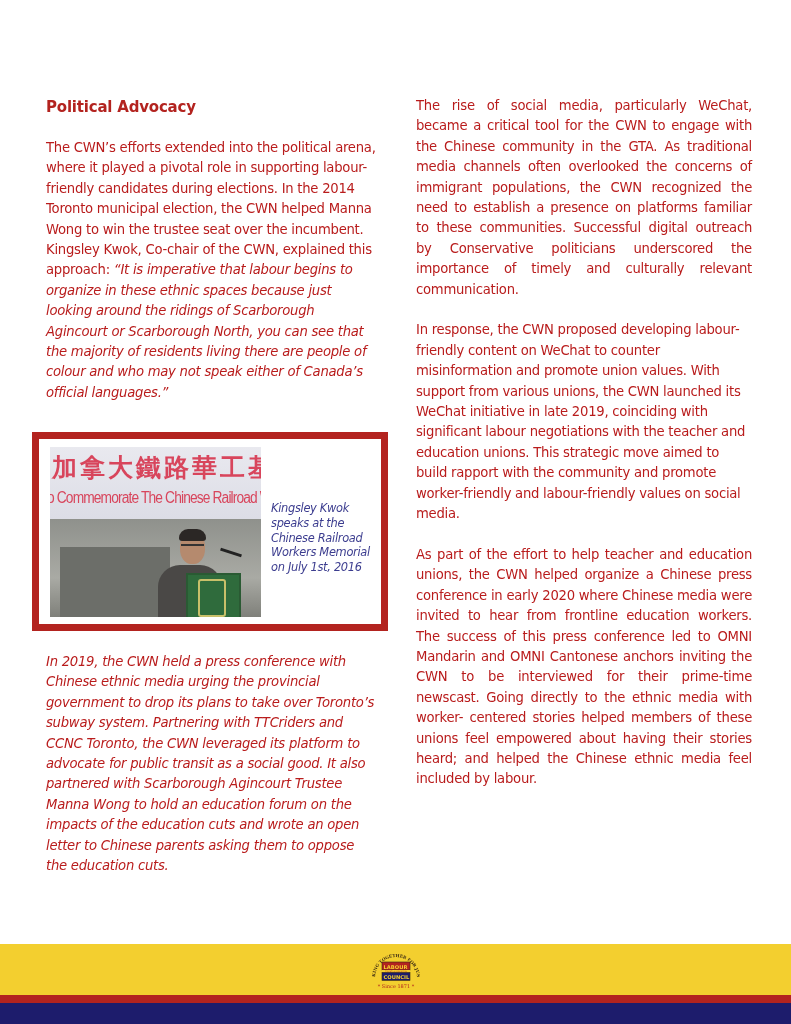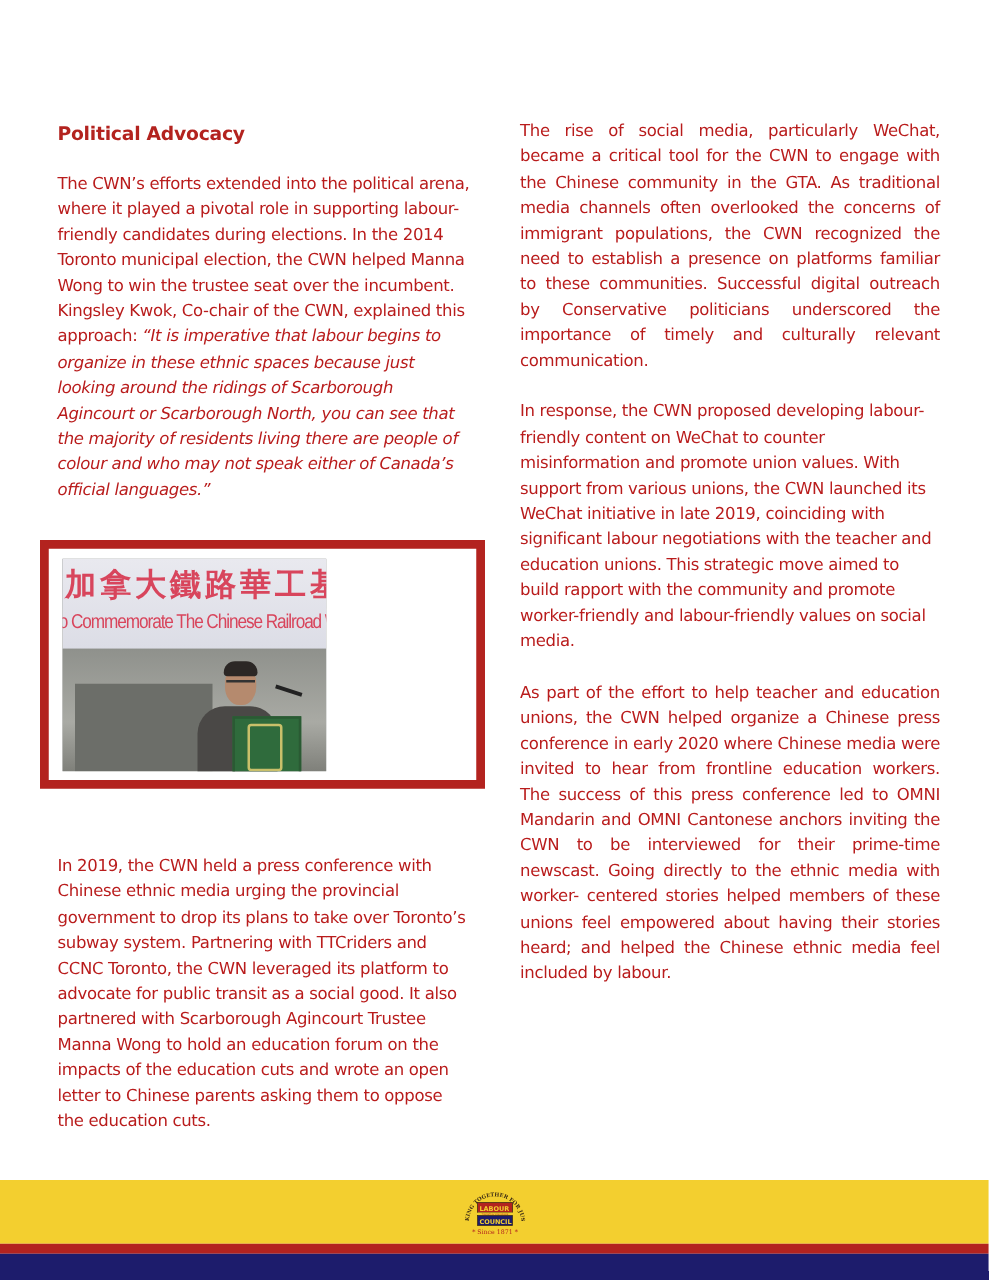--- a/index.html
+++ b/index.html
@@ -90,21 +90,21 @@
       left: 232px; top: 62px;
       width: 108px;
       font-family: "DejaVu Sans", sans-serif;
       font-style: italic;
       font-size: 11.4px;
       line-height: 14.8px;
       color: #3c3d8f;
       letter-spacing: -0.3px;
     }
 
-    .col-left .after-figure { position: absolute; left: 0; top: 588px; width: 330px; }
+    .col-left .after-figure { position: absolute; left: 0; top: 556px; width: 330px; font-style: italic; }
 
     
     .footer-yellow { position: absolute; left: 0; top: 944px; width: 791px; height: 51px; background: #f3cf2f; }
     .footer-red { position: absolute; left: 0; top: 995px; width: 791px; height: 8px; background: #b3231f; }
     .footer-navy { position: absolute; left: 0; top: 1003px; width: 791px; height: 21px; background: #1d1c6c; }
 
     .logo {
       position: absolute; left: 367px; top: 948px; width: 58px; height: 44px;
     }
     .logo svg { width: 58px; height: 44px; display: block; }
@@ -129,20 +129,21 @@
     <div class="wall"></div>
     <div class="wall-panel"></div>
     <div class="person-body"></div>
     <div class="person-head"></div>
     <div class="person-hair"></div>
     <div class="glasses"></div>
     <div class="mic"></div>
     <div class="podium"></div>
     <div class="podium-mark"></div>
   </div>
+  <figcaption class="caption">Kingsley Kwok speaks at the Chinese Railroad Workers Memorial on July 1st, 2016</figcaption>
 </figure>
 
 <section class="col col-right">
   <p class="body justify">The rise of social media, particularly WeChat, became a critical tool for the CWN to engage with the Chinese community in the GTA. As traditional media channels often overlooked the concerns of immigrant populations, the CWN recognized the need to establish a presence on platforms familiar to these communities. Successful digital outreach by Conservative politicians underscored the importance of timely and culturally relevant communication.</p>
   <p class="body para-gap">In response, the CWN proposed developing labour-friendly content on WeChat to counter misinformation and promote union values. With support from various unions, the CWN launched its WeChat initiative in late 2019, coinciding with significant labour negotiations with the teacher and education unions. This strategic move aimed to build rapport with the community and promote worker-friendly and labour-friendly values on social media.</p>
   <p class="body justify para-gap">As part of the effort to help teacher and education unions, the CWN helped organize a Chinese press conference in early 2020 where Chinese media were invited to hear from frontline education workers. The success of this press conference led to OMNI Mandarin and OMNI Cantonese anchors inviting the CWN to be interviewed for their prime-time newscast. Going directly to the ethnic media with worker- centered stories helped members of these unions feel empowered about having their stories heard; and helped the Chinese ethnic media feel included by labour.</p>
 </section>
 
 <footer>
   <div class="footer-yellow"></div>

